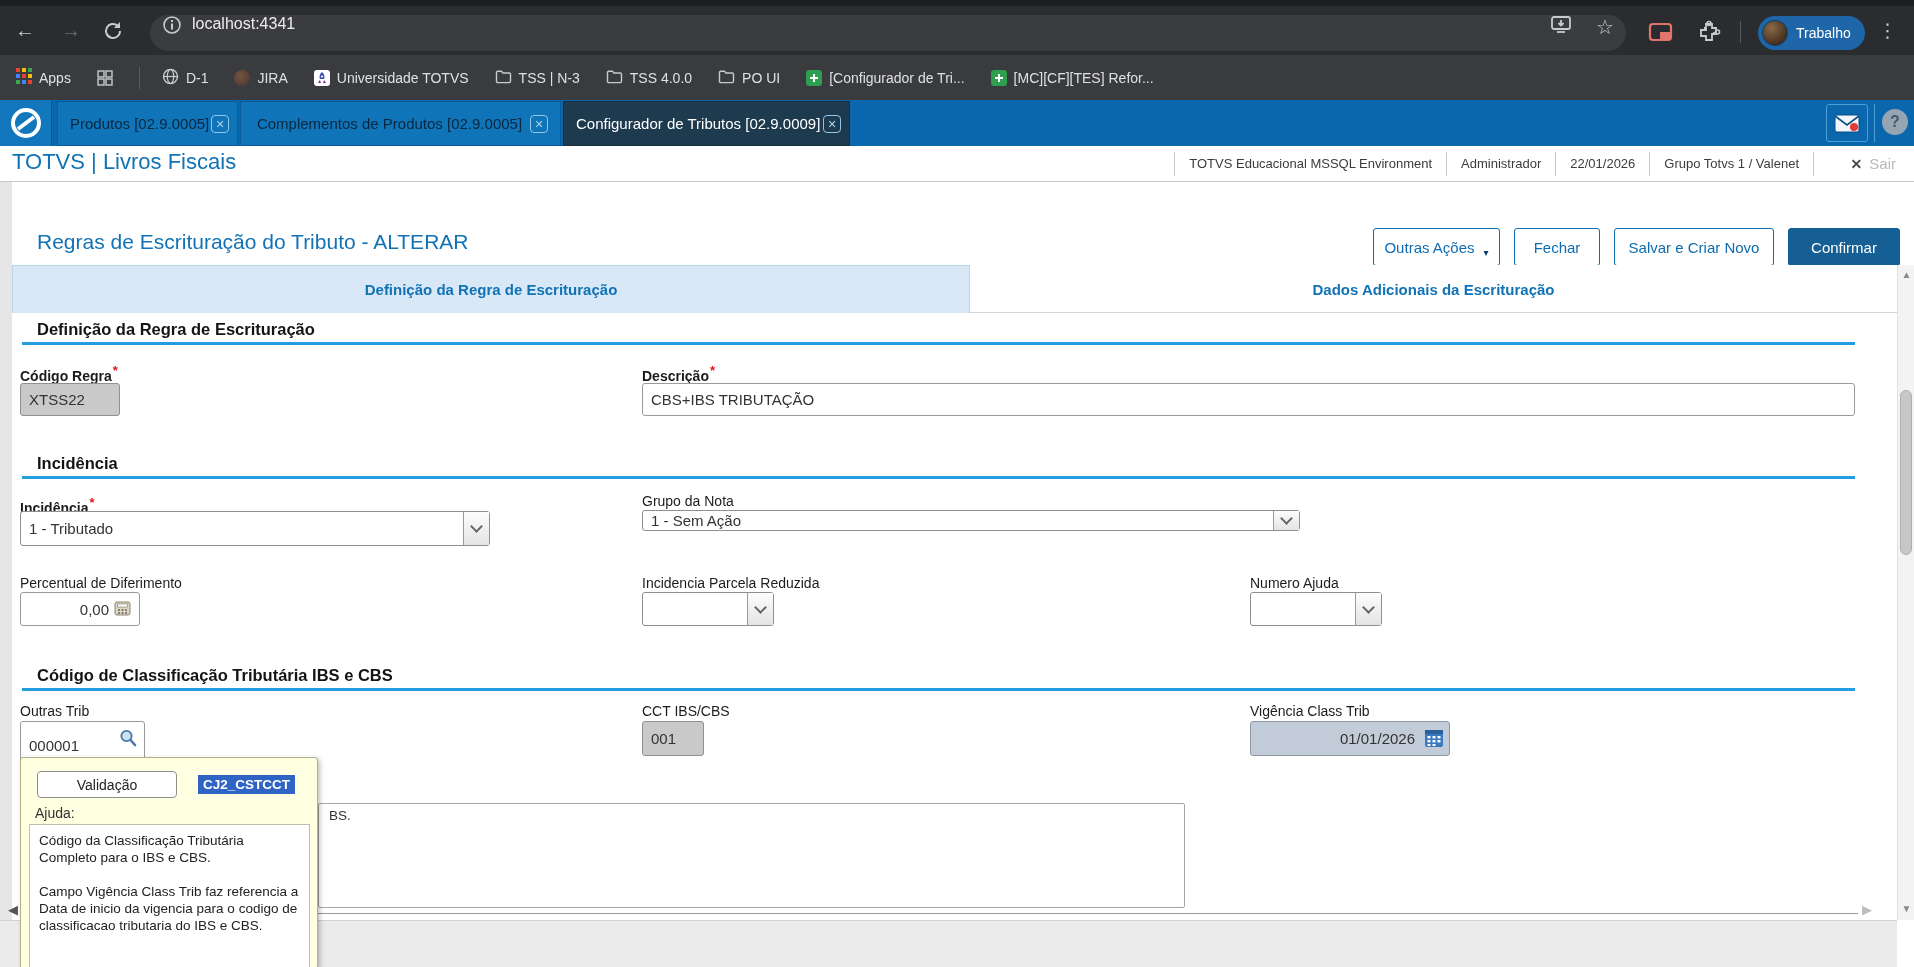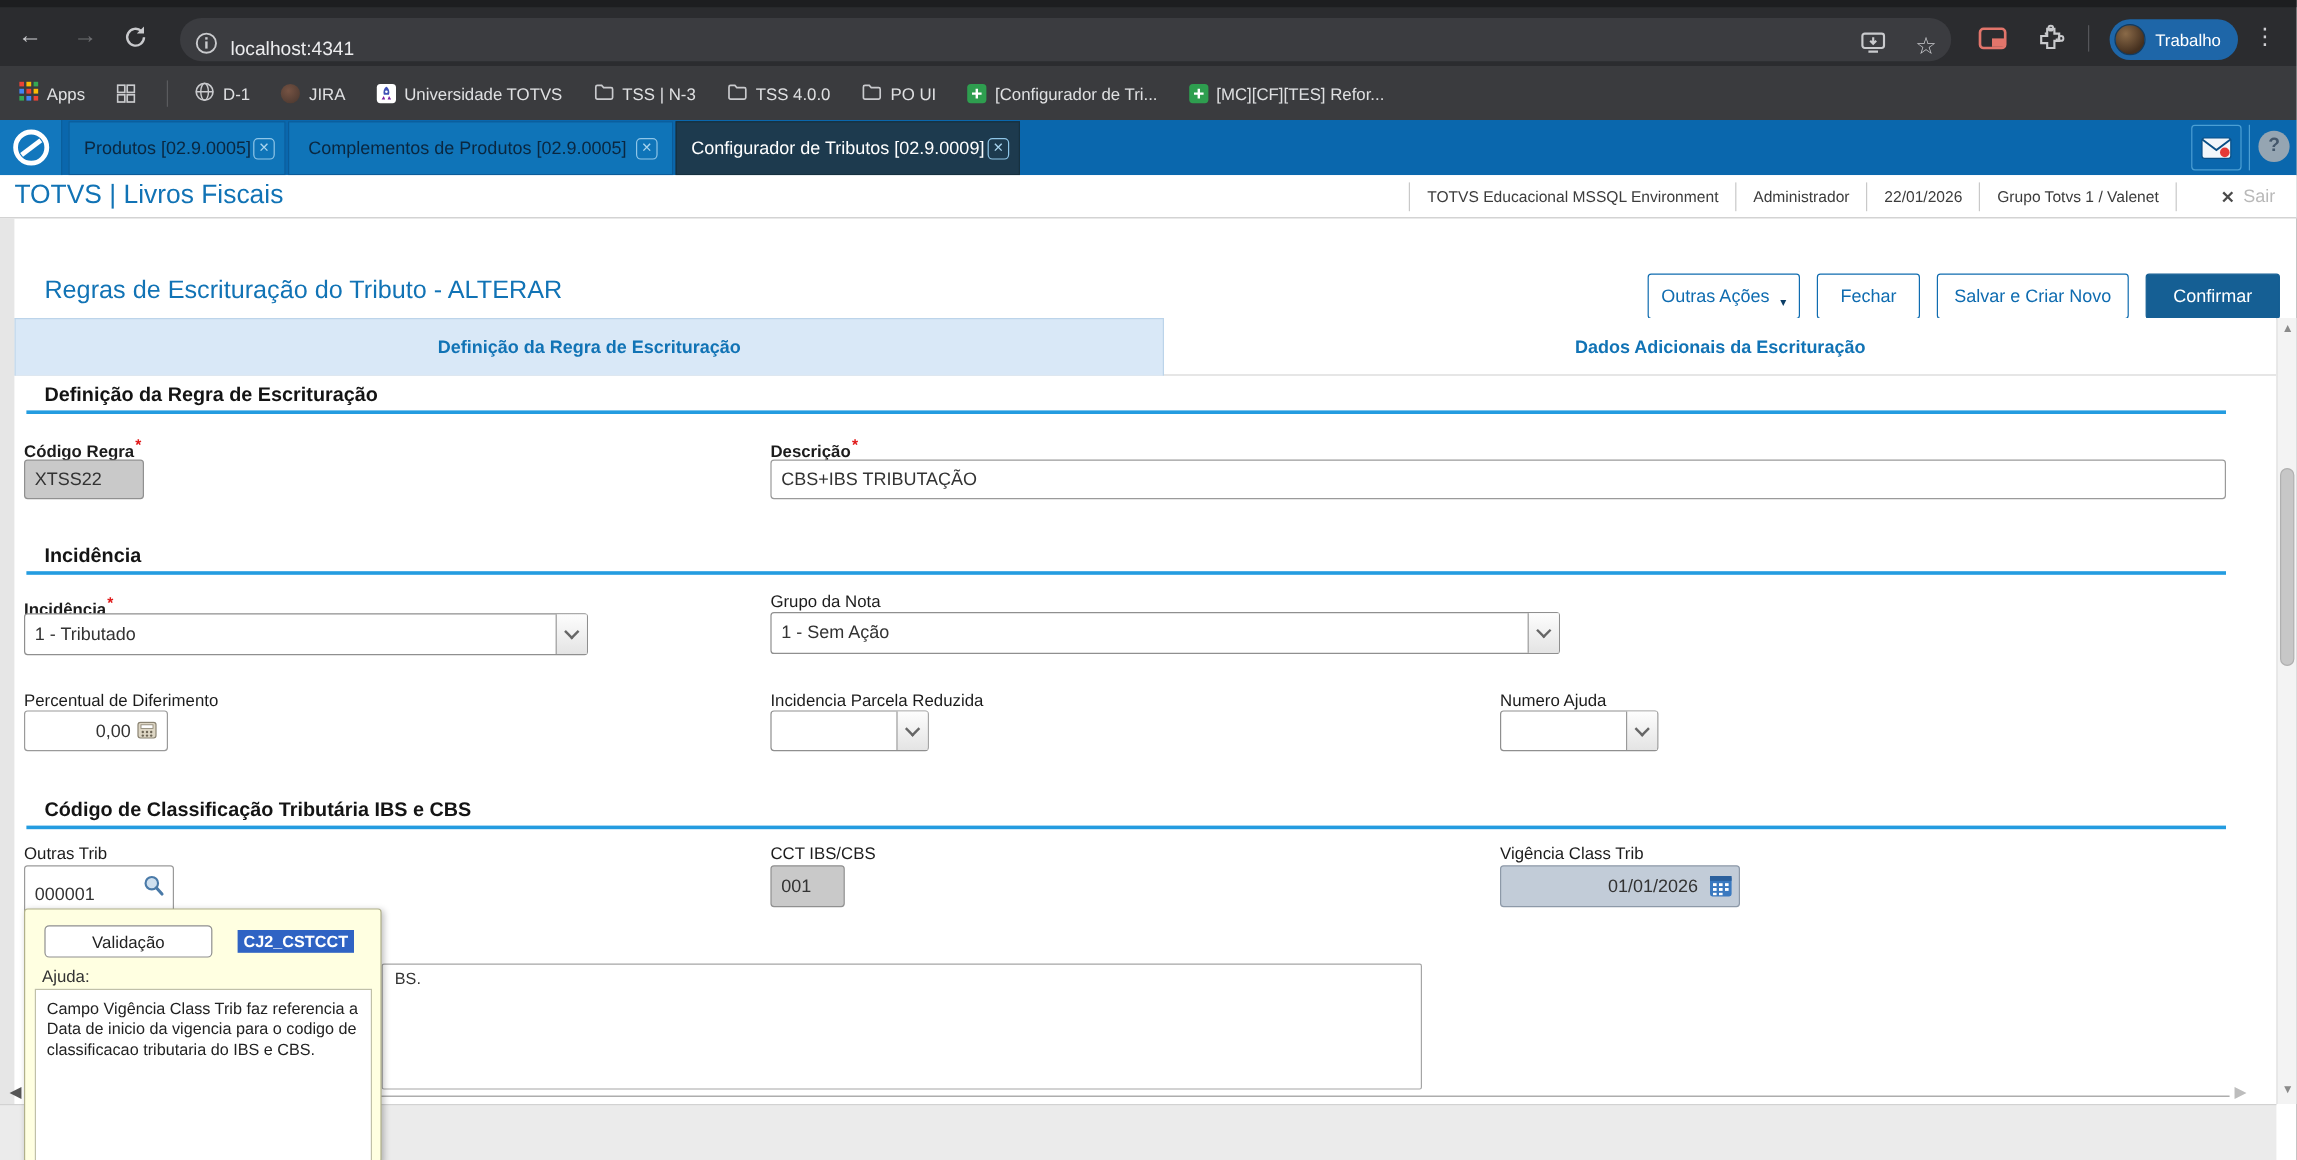--- a/index.html
+++ b/index.html
@@ -6,21 +6,21 @@
   *{box-sizing:border-box;}
   .screen{position:relative;width:1914px;height:967px;overflow:hidden;background:#fff;
     font-family:"Liberation Sans",sans-serif;-webkit-font-smoothing:antialiased;}
   .abs{position:absolute;}
 
   
   .chrome-top{left:0;top:0;width:1914px;height:55px;background:#2b2c2f;border-top:6px solid #1d1e20;}
   .nav-glyph{font-size:20px;color:#c9cacd;line-height:49px;text-align:center;width:30px;cursor:pointer;}
   .nav-glyph.dim{color:#6e6f72;}
   .omnibox{left:150px;top:9px;width:1476px;height:36px;border-radius:18px;background:#3b3c40;
-    display:flex;align-items:flex-end;padding:0 12px;color:#e8e8ea;}
+    display:flex;align-items:flex-start;padding:0 12px;color:#e8e8ea;}
   .omni-url{font-size:16px;margin-left:10px;color:#ececee;flex:1;}
   .pill{left:1758px;top:10px;height:34px;border-radius:17px;background:#1e66a8;display:flex;
     align-items:center;padding:2px 14px 2px 4px;color:#fff;}
   .avatar{width:26px;height:26px;border-radius:50%;background:radial-gradient(circle at 35% 30%,#8a6a48,#45301f 70%);
     border:1px solid #123a5e;margin-right:8px;}
   .pill-label{font-size:14px;color:#fff;}
   .dots{left:1878px;top:13px;font-size:19px;color:#cfcfd2;}
 
   
   .bm-bar{left:0;top:55px;width:1914px;height:45px;background:#3a3b3e;display:flex;align-items:center;
@@ -349,21 +349,21 @@
     <span>Incidência</span><span class="star">*</span>
   </div>
   <div class="selectbox" style="left:20px;top:511px;width:470px;height:35px;">
     <span class="sel-text">1 - Tributado</span>
     <span class="sel-btn">
         <span class="chev"></span>
       </span>
   </div>
 
   <div class="abs flabel" style="left:642px;top:493px;">Grupo da Nota</div>
-  <div class="selectbox" style="left:642px;top:510px;width:658px;height:35px;">
+  <div class="selectbox" style="left:642px;top:510px;width:658px;height:21px;">
     <span class="sel-text">1 - Sem Ação</span>
     <span class="sel-btn">
         <span class="chev"></span>
       </span>
   </div>
 
   <div class="abs flabel" style="left:20px;top:575px;">Percentual de Diferimento</div>
   <input class="tinput" style="left: 20px; top: 592px; width: 120px; height: 34px; text-align: right; padding-right: 30px;" value="0,00">
   <span class="infield-icon" style="left:114px;top:601px;">
     <svg width="17" height="15" viewBox="0 0 17 15">
@@ -443,17 +443,18 @@
     <span class="varrow" style="top:638px;">▼</span>
   </div>
 
   <div class="abs tooltip">
     <div class="val-btn">
       <span>Validação</span>
     </div>
     <div class="field-code">CJ2_CSTCCT</div>
     <div class="help-label">Ajuda:</div>
     <div class="help-box">
+      <p>Código da Classificação Tributária Completo para o IBS e CBS.</p>
       <p>Campo Vigência Class Trib faz referencia a Data de inicio da vigencia para o codigo de classificacao tributaria do IBS e CBS.</p>
     </div>
   </div>
 
 </div>
 
 </body></html>

